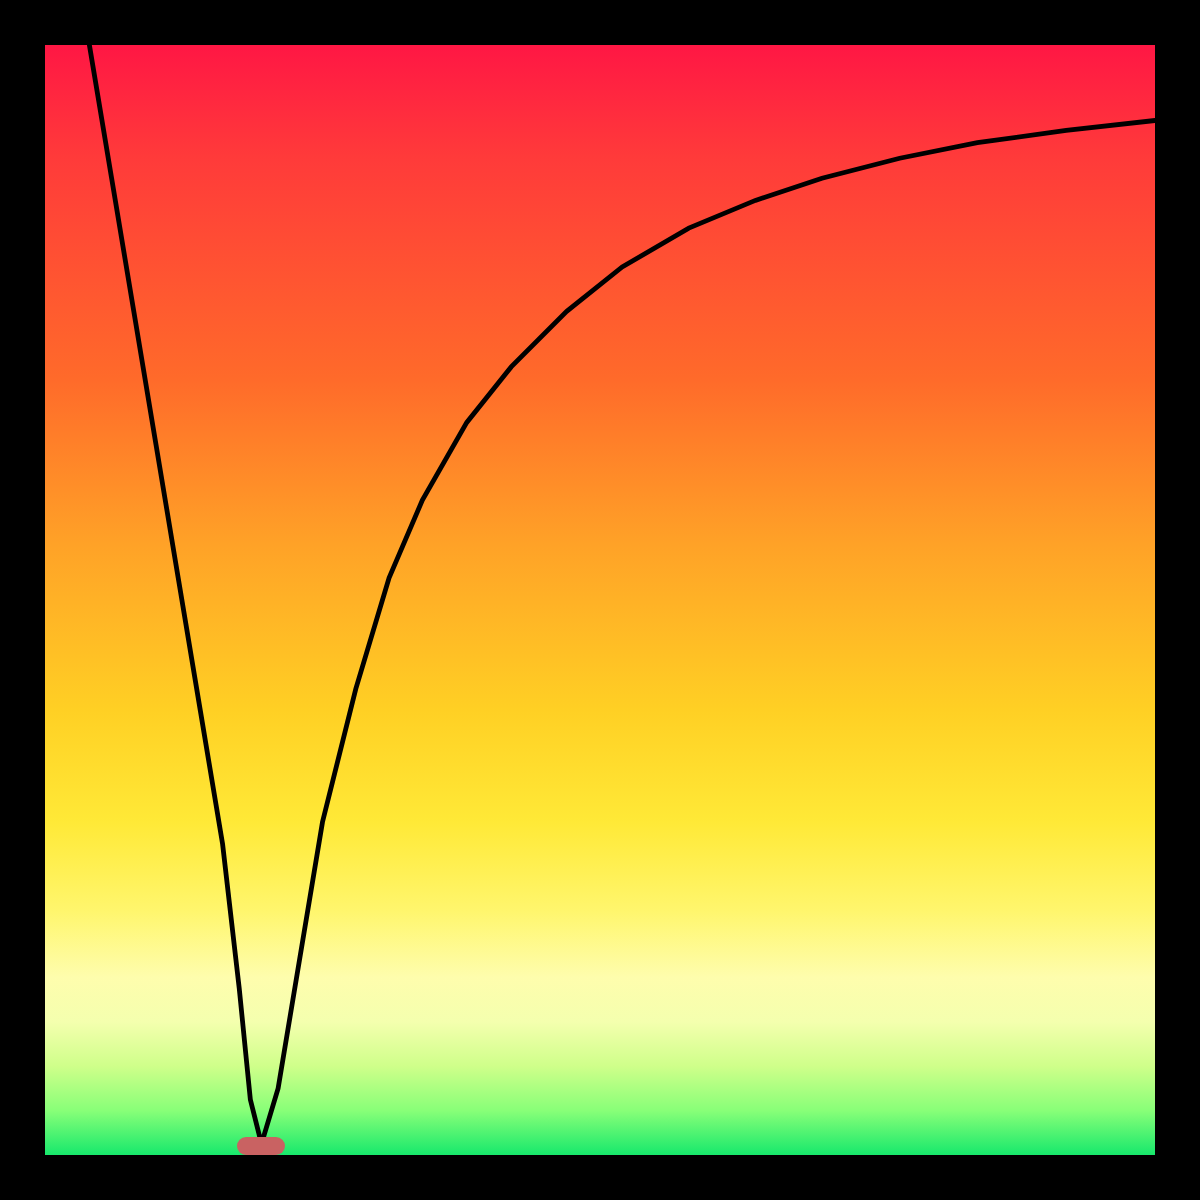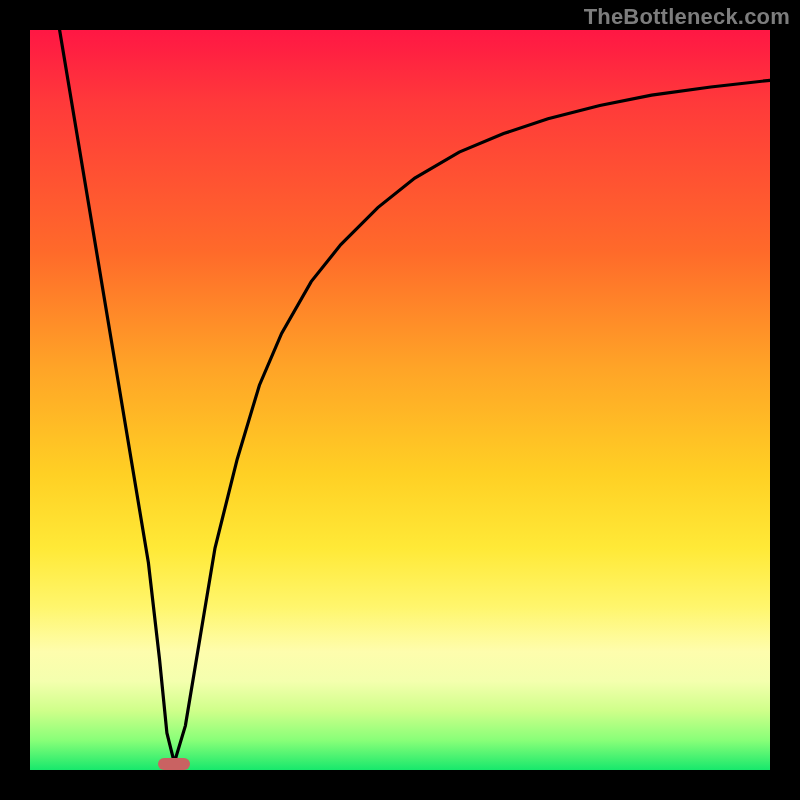--- a/index.html
+++ b/index.html
@@ -64,21 +64,20 @@
     border-radius: 6px;
     background: #c96262;
     
   }
 </style>
 </head>
 <body>
 
 <div class="frame">
 
-  <div class="watermark" data-bind="watermark">TheBottleneck.com</div>
 
   <div class="plot-area">
 
     <svg class="curve" viewBox="0 0 740 740" preserveAspectRatio="none">
 
       <path id="curve-path" fill="none" stroke="#000000" stroke-width="3.2" stroke-linecap="round" d="M29.60 0.00 L44.40 88.80 L59.20 177.60 L74.00 266.40 L88.80 355.20 L103.60 444.00 L118.40 532.80 L129.50 629.00 L136.90 703.00 L144.30 732.60 L155.40 695.60 L170.20 606.80 L185.00 518.00 L207.20 429.20 L229.40 355.20 L251.60 303.40 L281.20 251.60 L310.80 214.60 L347.80 177.60 L384.80 148.00 L429.20 122.10 L473.60 103.60 L518.00 88.80 L569.80 75.48 L621.60 65.12 L680.80 56.98 L740.00 50.32 "></path>
     </svg>
 
     <div class="optimum-marker" data-bind-attr="style:marker_style_left" style="left: 128.3px; top: 728px;"></div>
 

